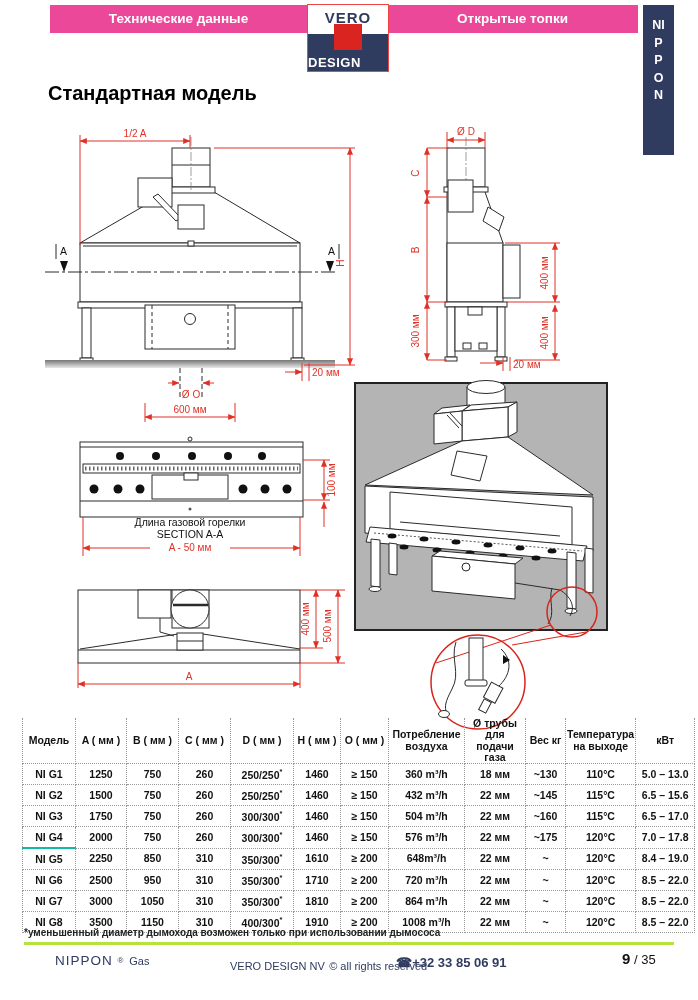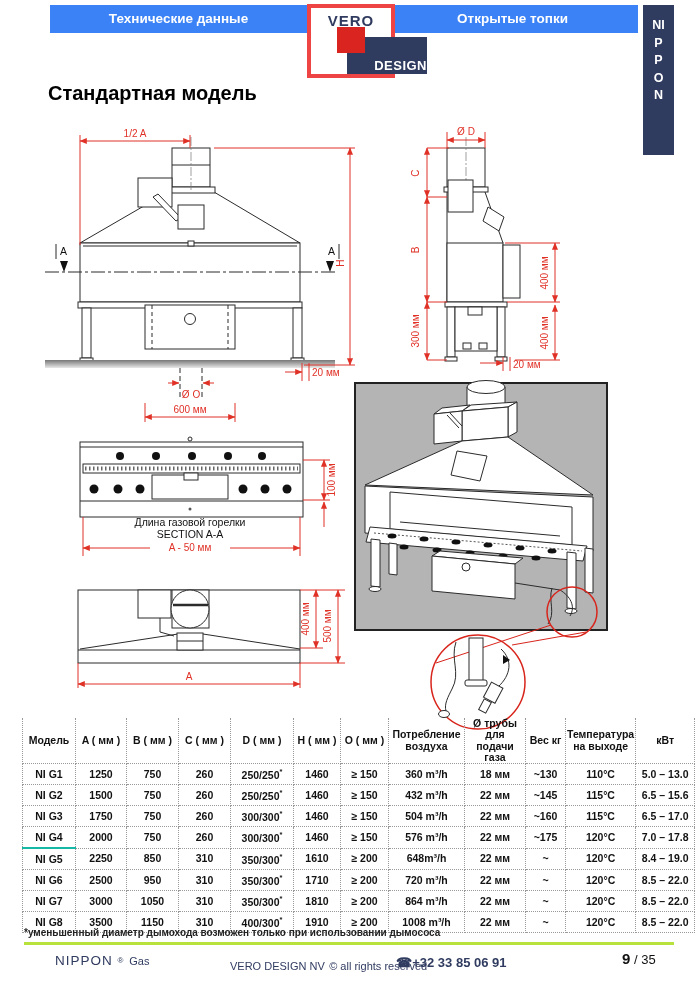--- a/index.html
+++ b/index.html
@@ -3,30 +3,30 @@
 <meta charset="utf-8">
 <style>
   html,body{margin:0;padding:0;}
   body{
     width:698px;height:1000px;position:relative;background:#fff;
     font-family:"Liberation Sans", sans-serif;color:#111;overflow:hidden;
   }
   .abs{position:absolute;}
 
   
-  .topbar{left:50px;top:5px;width:588px;height:28px;background:#3b82f6;}
+  .topbar{left:50px;top:5px;width:588px;height:28px;background:#ec4899;}
   .topbar .tab{position:absolute;top:0;height:28px;line-height:28px;color:#fff;
     font-weight:700;font-size:13.5px;text-align:center;}
   .tab-left{left:0;width:257px;}
   .tab-right{left:337px;width:251px;}
-  .logo{left:307px;top:4px;width:80px;height:66px;border:4px solid #ef4444;background:#fff;}
+  .logo{left:307px;top:4px;width:80px;height:66px;border:1px solid #ef4444;background:#fff;}
   .logo .vero{position:absolute;left:0;top:0;width:80px;height:29px;background:#fff;
     color:#303b60;font-weight:700;font-size:15px;text-align:center;line-height:26px;letter-spacing:1px;}
   .logo .design{position:absolute;left:0;top:29px;width:80px;height:37px;background:#303b60;
-    color:#fff;font-weight:700;font-size:13px;text-align:right;line-height:58px;letter-spacing:.5px;margin-left:36px;}
+    color:#fff;font-weight:700;font-size:13px;text-align:left;line-height:58px;letter-spacing:.5px;}
   .logo .redsq{position:absolute;left:26px;top:19px;width:28px;height:26px;background:#d9241f;}
   .nippon-strip{left:643px;top:5px;width:31px;height:150px;background:#303b60;}
   .nippon-strip .stack{margin:12px auto 0 auto;width:13px;color:#fff;font-weight:700;
     font-size:12.5px;line-height:17.5px;text-align:center;word-break:break-all;}
 
   .page-title{left:48px;top:82px;font-size:20px;font-weight:700;color:#000;}
 
   
   svg.drawings{position:absolute;left:0;top:115px;pointer-events:none;}
   .bl{stroke:#2b2b2b;stroke-width:1;fill:none;}

